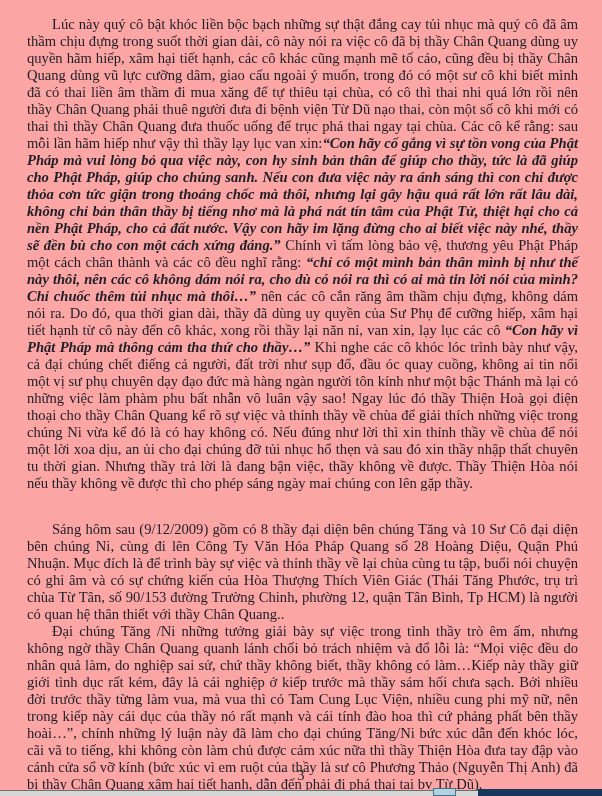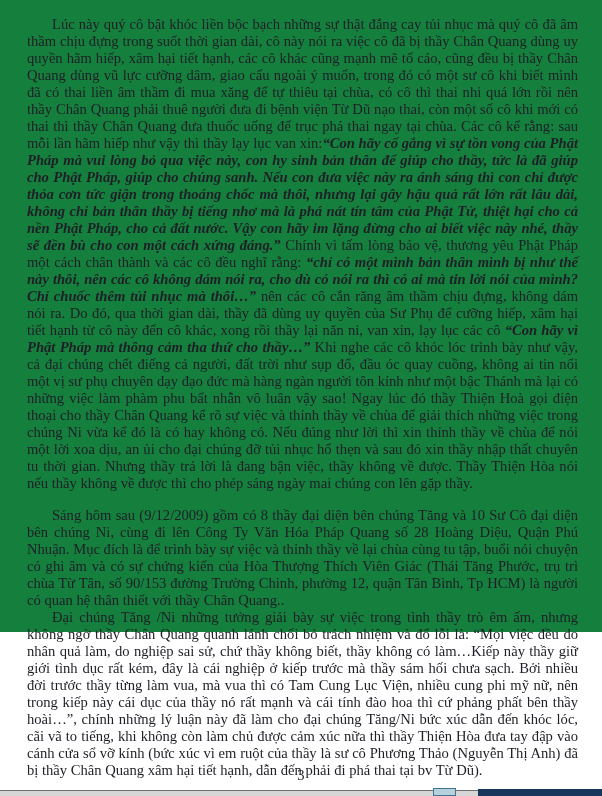--- a/index.html
+++ b/index.html
@@ -9,40 +9,40 @@
   }
   body {
     width: 602px;
     height: 796px;
     overflow: hidden;
     font-family: "Liberation Serif", "DejaVu Serif", serif;
   }
   .page {
     position: relative;
     width: 602px;
-    height: 632px;
-    background: #15803d;
+    height: 796px;
+    background: #fca5a5;
   }
   .text-block {
     position: absolute;
     left: 27px;
     top: 16px;
     width: 551px;
     color: #1e1e26;
     font-size: 14.6px;
     line-height: 17px;
     text-align: justify;
   }
   p.doc-para {
     margin: 0;
     padding: 0;
     text-indent: 25px;
   }
   p.doc-para.spaced {
-    margin-top: 15px;
+    margin-top: 29px;
   }
   .run-regular { font-weight: normal; font-style: normal; }
   .run-bold { font-weight: normal; font-style: normal; }
   .run-bold-italic { font-weight: bold; font-style: italic; }
   .page-number {
     position: absolute;
     top: 767px;
     left: 0;
     width: 602px;
     text-align: center;

